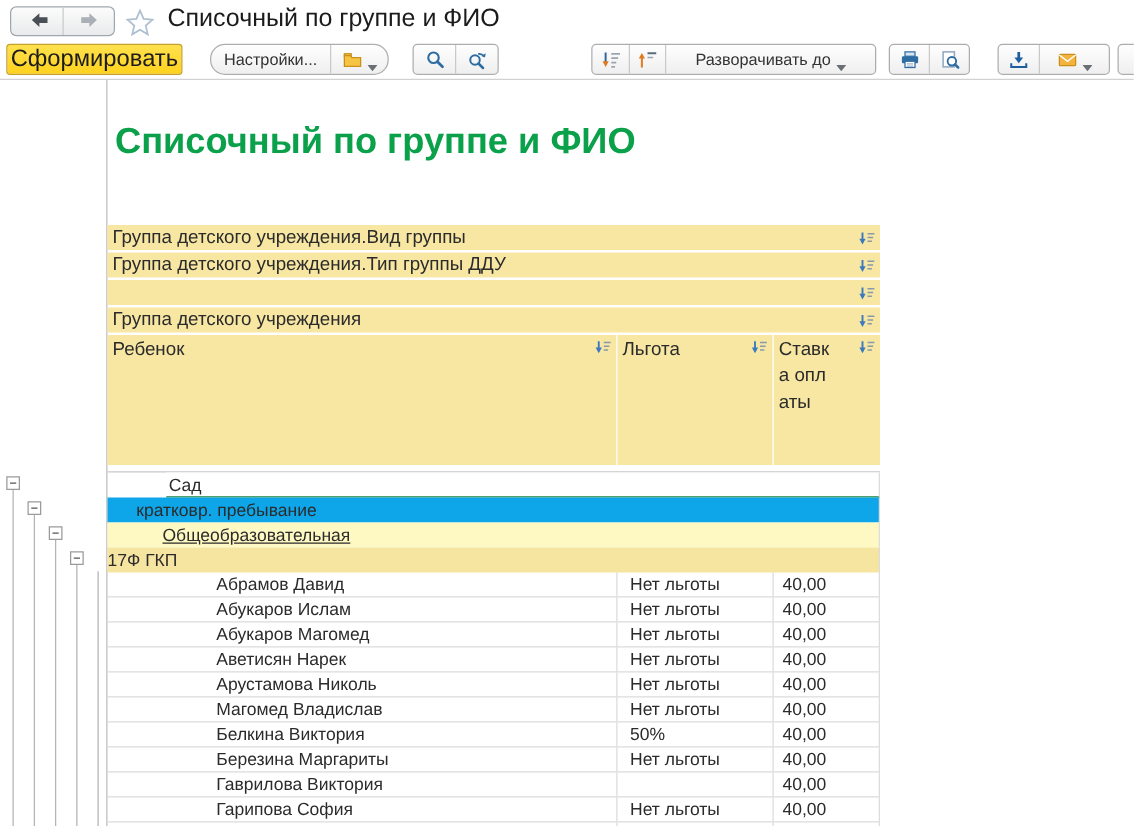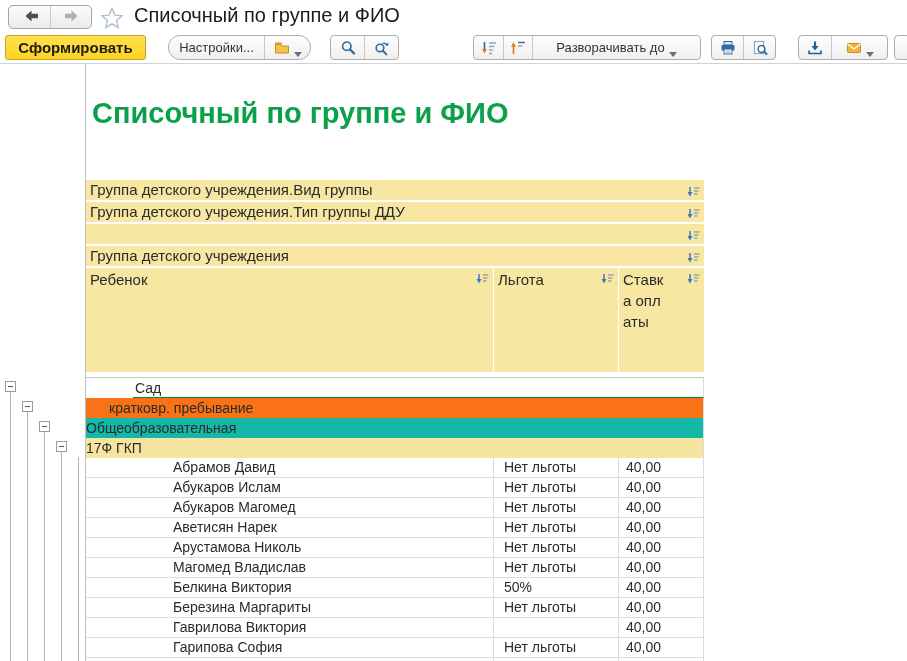--- a/index.html
+++ b/index.html
@@ -16,21 +16,21 @@
   .nav-btn + .nav-btn{border-left:1px solid #C6CBD0;}
   .star{position:absolute;left:100px;top:6px;width:24px;height:24px;}
   .win-title{position:absolute;left:134px;top:4px;font-size:20px;color:#1B1B1B;white-space:nowrap;}
 
   
   .toolbar{position:absolute;left:0;top:32px;width:907px;height:31px;border-bottom:1px solid #D2D2D2;background:#fff;}
   .tb{position:absolute;top:3px;height:25px;box-sizing:border-box;}
   .btn-generate{
     display:flex;align-items:center;justify-content:center;
     background:linear-gradient(#FFE14E,#FFD21E);border:1px solid #C5A12C;border-radius:3px;
-    font-size:15px;font-weight:bold;color:#1C1C1C;cursor:pointer;
+    font-size:19px;font-weight:normal;color:#1C1C1C;cursor:pointer;
   }
   .btn-group{display:flex;border:1px solid #ADADAD;border-radius:4px;overflow:hidden;
     background:linear-gradient(#FEFEFE,#EFEFEF);}
   .gbtn{display:flex;align-items:center;justify-content:center;gap:4px;border:none;
     background:transparent;height:100%;font-size:13px;color:#333;cursor:pointer;padding:0 6px;box-sizing:border-box;}
   .gbtn + .gbtn{border-left:1px solid #C9C9C9;}
   .caret{width:8px;height:5px;display:inline-block;}
   .icon16{width:16px;height:16px;display:inline-block;}
 
   
@@ -286,22 +286,22 @@
           <line x1="3" y1="1" x2="3" y2="7" stroke="#3B78BF" stroke-width="1.5"></line>
           <path d="M0.5 6 L3 10.5 L5.5 6 Z" fill="#3B78BF"></path>
           <line x1="7" y1="2" x2="12.5" y2="2" stroke="#8899AA" stroke-width="1.3"></line>
           <line x1="7" y1="5" x2="11.5" y2="5" stroke="#8899AA" stroke-width="1.3"></line>
           <line x1="7" y1="8" x2="10.5" y2="8" stroke="#8899AA" stroke-width="1.3"></line>
         </svg></span>
   </div>
 
   <div id="grid">
       <div class="grow lv0" style="background: rgb(255, 255, 255); padding-left: 2px;">Сад</div>
-      <div class="grow" style="background: #f97316; padding-left: 23px;">кратковр. пребывание</div>
-      <div class="grow" style="background: #14b8a6; ">Общеобразовательная</div>
+      <div class="grow" style="background: #0ea5e9; padding-left: 23px;">кратковр. пребывание</div>
+      <div class="grow" style="background: #fef9c3; padding-left: 44px; text-decoration: underline;">Общеобразовательная</div>
       <div class="grow" style="background: rgb(246, 229, 161); ">17Ф ГКП</div>
       <div class="drow">
         <div class="dcell c-name">Абрамов Давид</div>
         <div class="dcell c-benefit">Нет льготы</div>
         <div class="dcell c-rate">40,00</div>
       </div>
       <div class="drow">
         <div class="dcell c-name">Абукаров Ислам</div>
         <div class="dcell c-benefit">Нет льготы</div>
         <div class="dcell c-rate">40,00</div>

